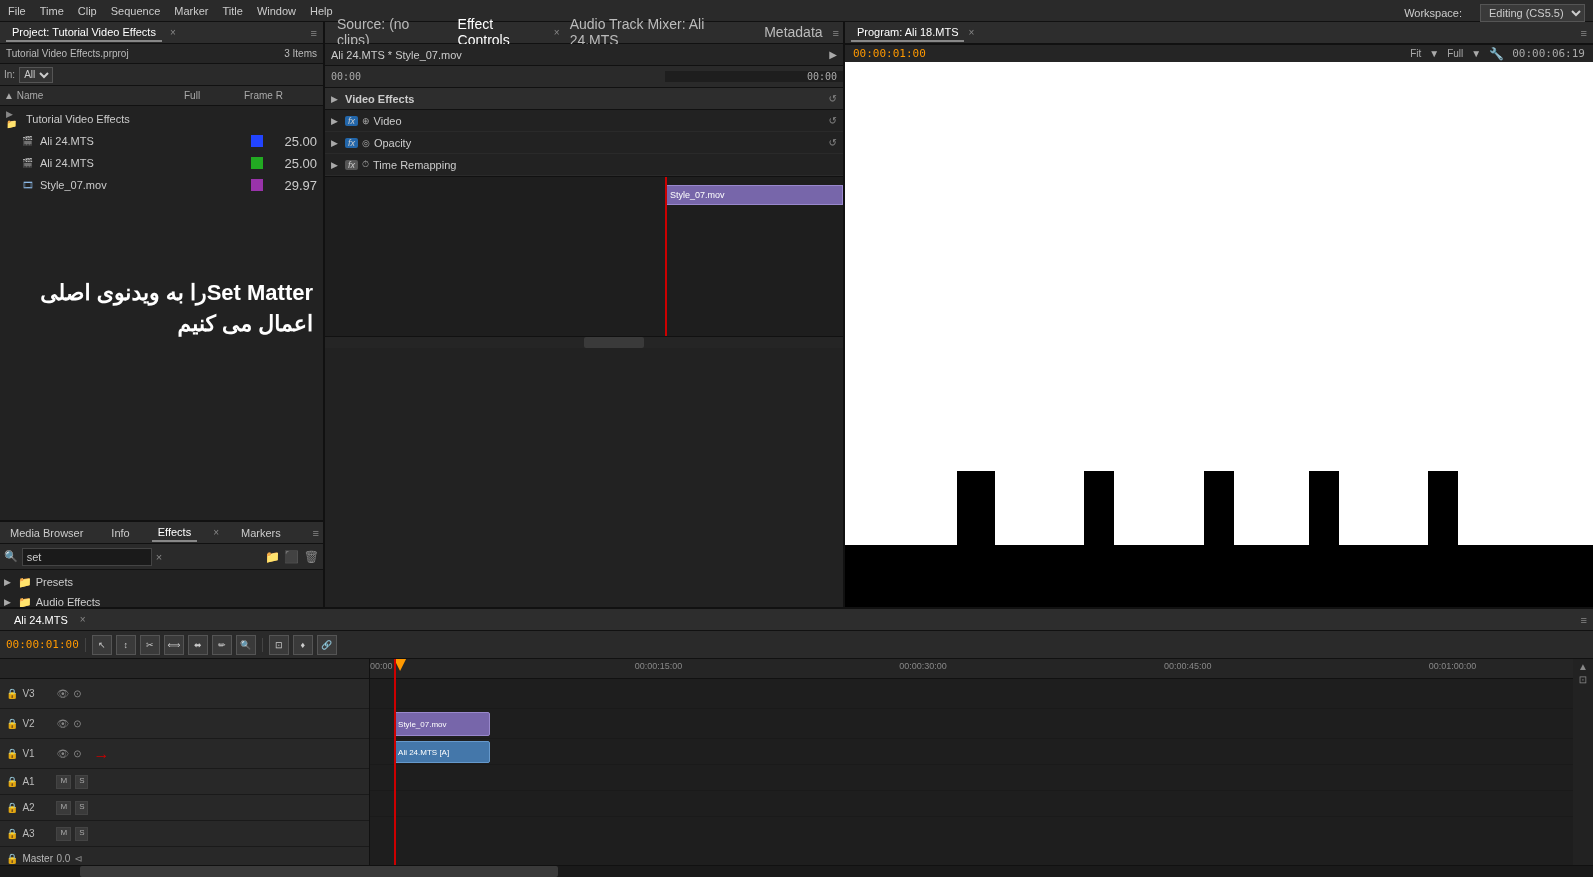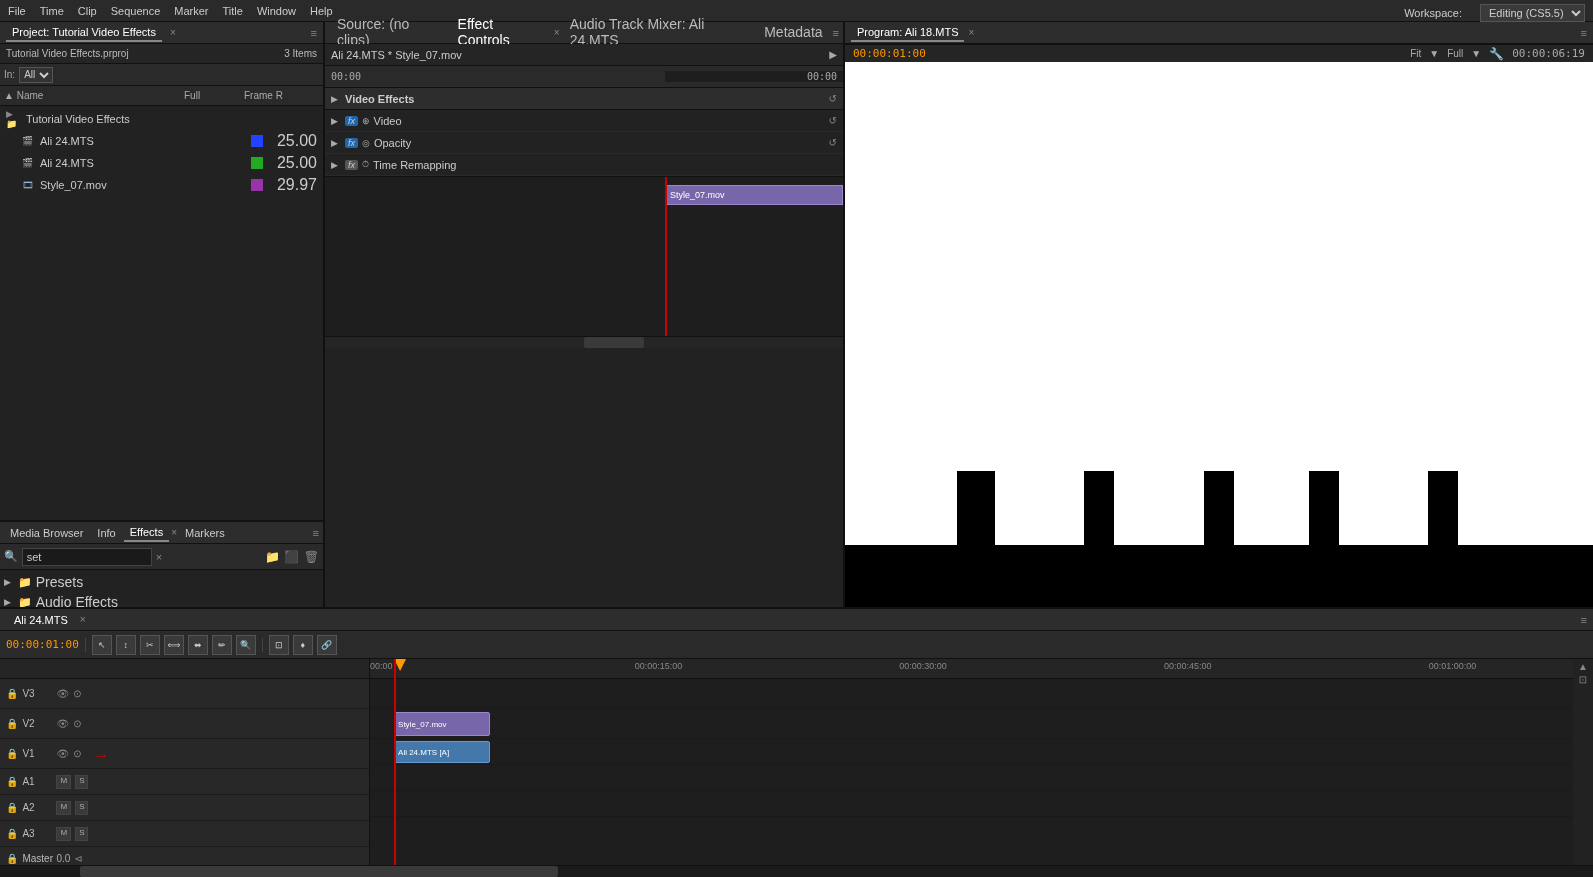--- a/index.html
+++ b/index.html
@@ -155,37 +155,37 @@
     .item-icon.folder { color: #888; }
     .item-icon.video { color: #6699ff; }
     .item-icon.film { color: #99ccff; }
     .color-swatch {
       width: 12px;
       height: 12px;
       display: inline-block;
       margin-left: 2px;
     }
     .item-name { flex: 1; font-size: 11px; color: #ccc; }
-    .item-rate { width: 50px; font-size: 16px; color: #ccc; text-align: right; }
+    .item-rate { width: 50px; font-size: 13px; color: #ccc; text-align: right; }
 
     
     .effects-panel {
       background: #222;
       flex: 1;
       display: flex;
       flex-direction: column;
     }
     .effects-tabs {
       background: #2d2d2d;
       height: 22px;
       display: flex;
       align-items: center;
       padding: 0 4px;
       border-bottom: 1px solid #111;
-      gap: 2px;
+      gap: 16px;
     }
     .effects-search-bar {
       background: #2a2a2a;
       height: 26px;
       display: flex;
       align-items: center;
       padding: 0 4px;
       gap: 4px;
       border-bottom: 1px solid #111;
     }
@@ -213,21 +213,21 @@
       height: 20px;
       display: flex;
       align-items: center;
       padding: 0 4px;
       cursor: default;
       gap: 4px;
     }
     .tree-item.highlighted { background: #2255aa; }
     .tree-chevron { width: 10px; font-size: 9px; color: #aaa; }
     .tree-folder-icon { color: #888; font-size: 11px; }
-    .tree-label { font-size: 14px; color: #ccc; }
+    .tree-label { font-size: 11px; color: #ccc; }
     .indent1 { margin-left: 12px; }
     .indent2 { margin-left: 24px; }
     .highlight-box {
       background: #cc3333;
       border: 2px solid #ff0000;
       padding: 0 4px;
       border-radius: 2px;
     }
 
     
@@ -567,20 +567,23 @@
         </div>
 
         <div class="project-item" style="padding-left:20px;">
           <span class="item-icon film">🎞</span>
           <span class="item-name">Style_07.mov</span>
           <span class="color-swatch" style="background:#9933aa;"></span>
           <span class="item-rate">29.97</span>
         </div>
       </div>
 
+      <div style="padding: 20px 10px; margin-top: 60px;">
+        <div style="font-size:22px; color:#fff; font-weight:bold; direction:rtl; text-align:right; line-height:1.4;">Set Matterرا به ویدنوی اصلی اعمال می کنیم</div>
+      </div>
     </div>
 
     <div class="effects-panel">
       <div class="effects-tabs">
         <span class="panel-tab">Media Browser</span>
         <span class="panel-tab">Info</span>
         <span class="panel-tab active">Effects</span>
         <span class="panel-close">×</span>
         <span class="panel-tab">Markers</span>
         <span class="panel-menu" style="margin-left:auto;">≡</span>

